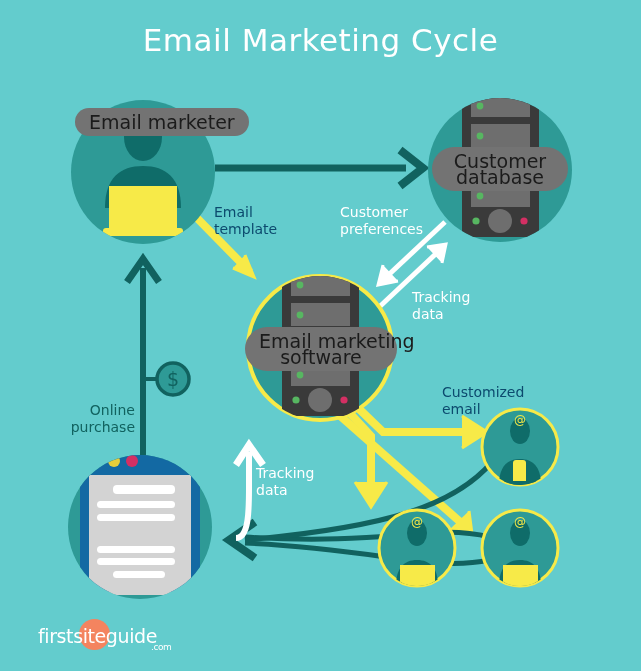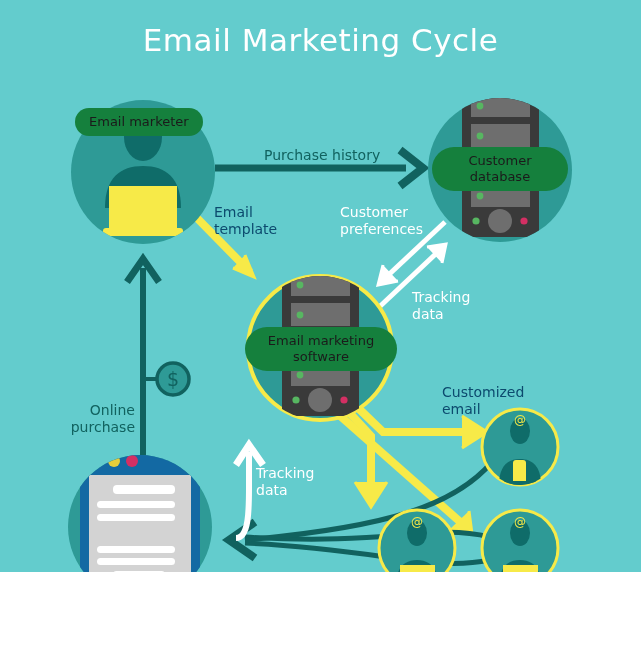--- a/index.html
+++ b/index.html
@@ -3,21 +3,21 @@
 <meta charset="utf-8">
 <style>
   html, body {
     margin: 0;
     padding: 0;
     background: #ffffff;
   }
   #infographic {
     position: relative;
     width: 641px;
-    height: 572px;
+    height: 671px;
     background: #63cccd;
     overflow: hidden;
     font-family: "DejaVu Sans", "Liberation Sans", sans-serif;
     text-decoration: underline;
   }
   #svg-layer {
     position: absolute;
     left: 0;
     top: 0;
     width: 641px;
@@ -30,24 +30,24 @@
     width: 641px;
     text-align: center;
     color: #ffffff;
     font-size: 31px;
     font-weight: 400;
     letter-spacing: 0.5px;
     font-family: "DejaVu Sans", "Liberation Sans", sans-serif;
   }
   .pill {
     position: absolute;
-    background: #15803d;
+    background: #737373;
     border-radius: 40px;
     color: #1b1b1b;
-    font-size: 13px;
+    font-size: 19px;
     line-height: 16px;
     text-align: center;
     padding: 6px 14px;
     box-sizing: border-box;
     white-space: nowrap;
     font-family: "DejaVu Sans", "Liberation Sans", sans-serif;
   }
   .edge-label {
     position: absolute;
     font-size: 14px;
@@ -282,21 +282,20 @@
     <div>database</div>
   </div>
 
   <div class="pill" style="left:245px; top:327px; width:152px;">
     <div>Email marketing</div>
     <div>software</div>
   </div>
 
 
 
-  <div class="edge-label lbl-dark" style="left:264px; top:147px;">Purchase history</div>
 
   <div class="edge-label lbl-yellow" style="left:214px; top:204px;">
     <div>Email</div>
     <div>template</div>
   </div>
 
   <div class="edge-label lbl-white" style="left:340px; top:204px;">
     <div>Customer</div>
     <div>preferences</div>
   </div>

